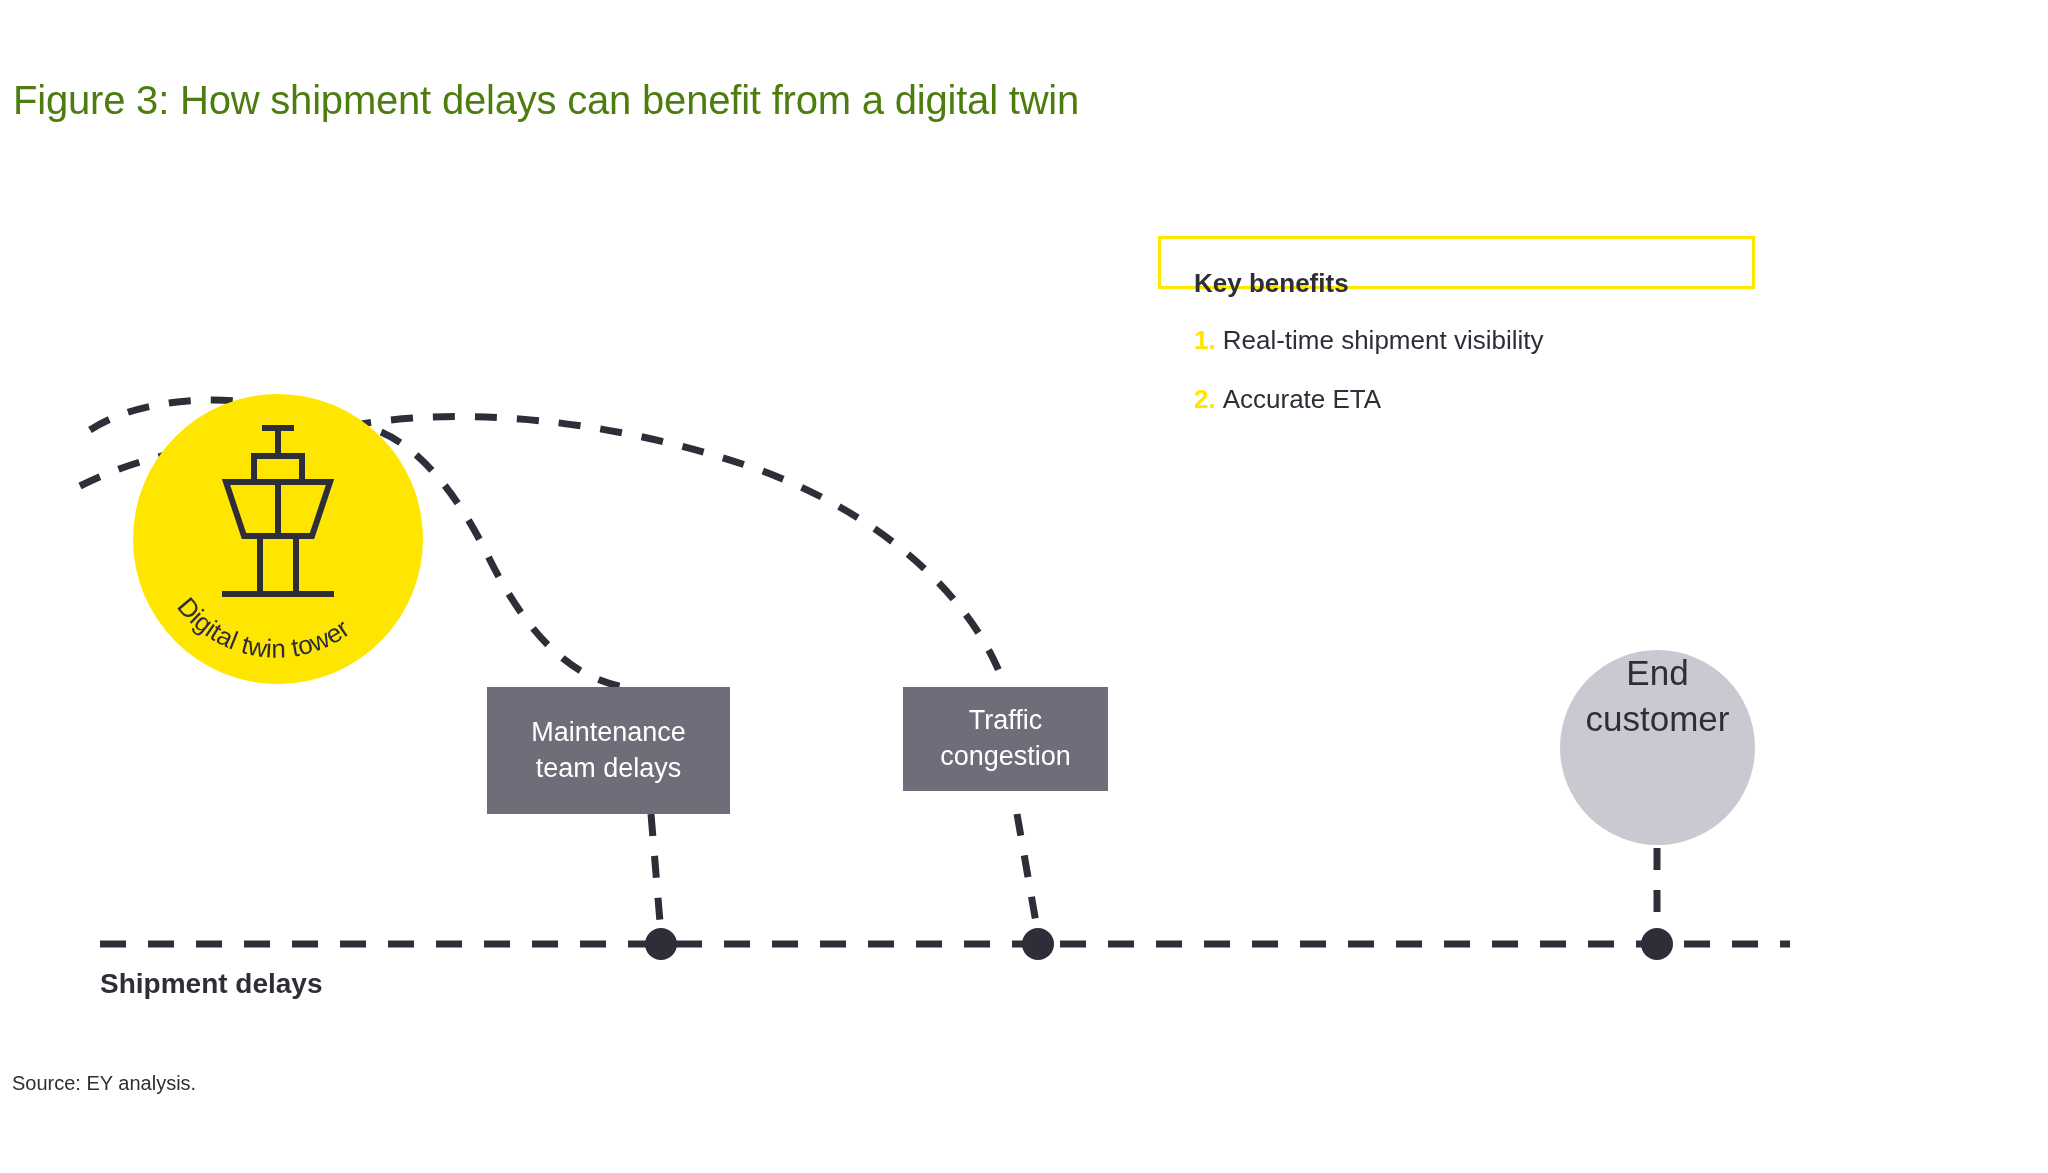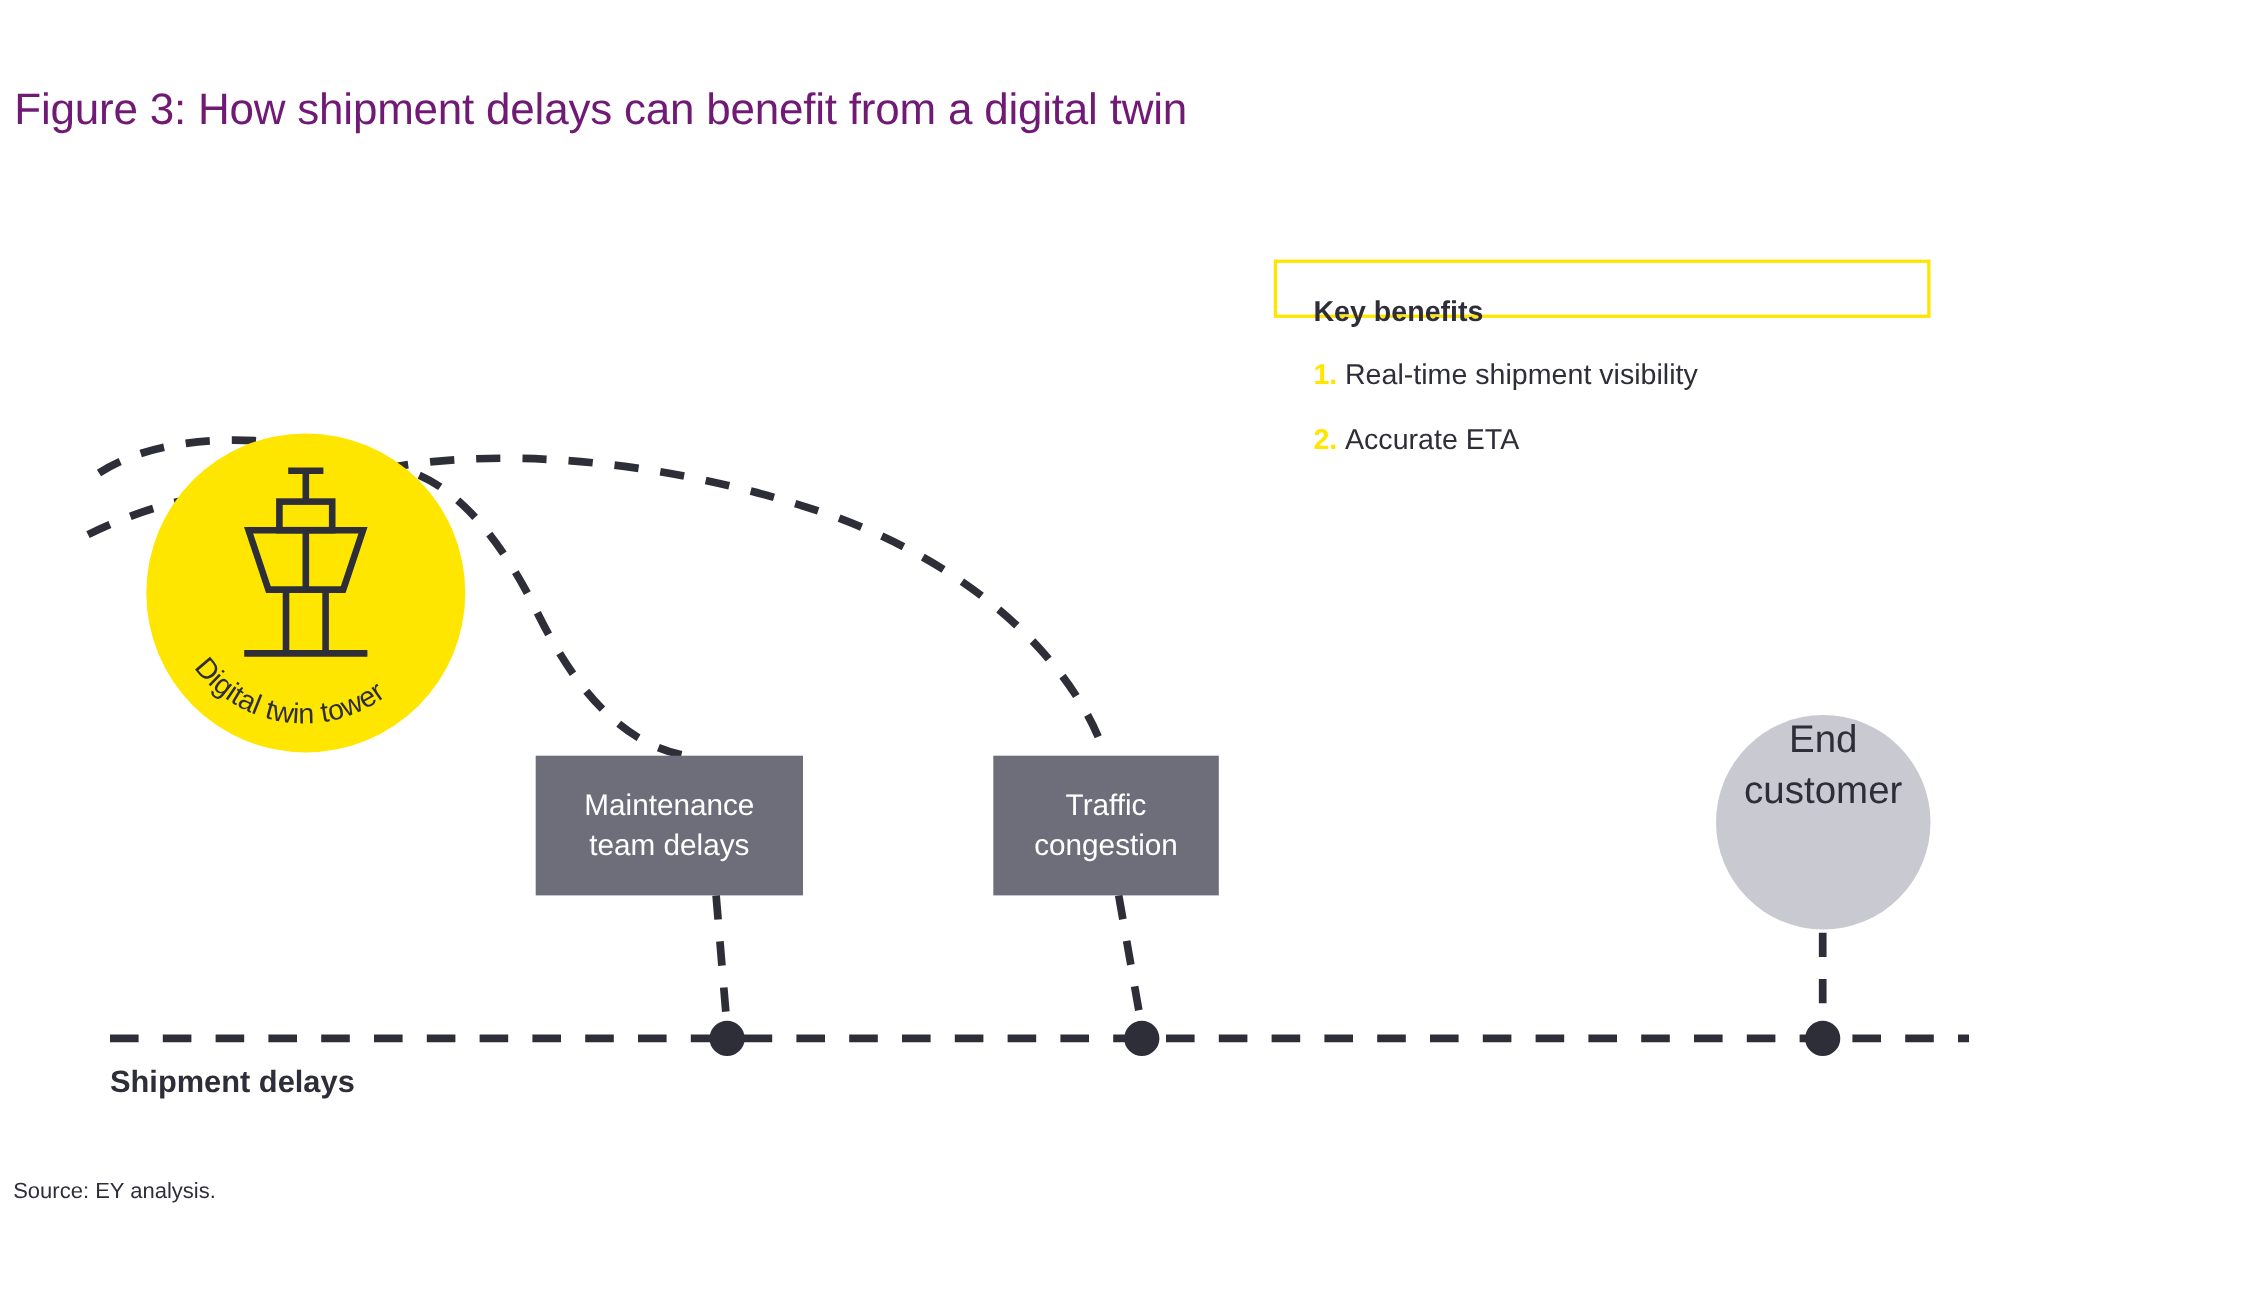--- a/index.html
+++ b/index.html
@@ -17,21 +17,21 @@
   }
 
   
   #figure-title {
     position: absolute;
     left: 13px;
     top: 78px;
     font-size: 40px;
     font-weight: 400;
     letter-spacing: -0.2px;
-    color: #701a75;
+    color: #4d7c0f;
     white-space: nowrap;
   }
 
   
   #diagram-canvas {
     position: absolute;
     left: 0;
     top: 0;
     width: 2048px;
     height: 1173px;
@@ -128,21 +128,21 @@
   #event-box-maintenance {
     left: 487px;
     top: 687px;
     width: 243px;
     height: 127px;
   }
   #event-box-traffic {
     left: 903px;
     top: 687px;
     width: 205px;
-    height: 127px;
+    height: 104px;
     align-items: center;
   }
 
   
   #end-customer-node {
     position: absolute;
     left: 1560px;
     top: 650px;
     width: 195px;
     height: 195px;

